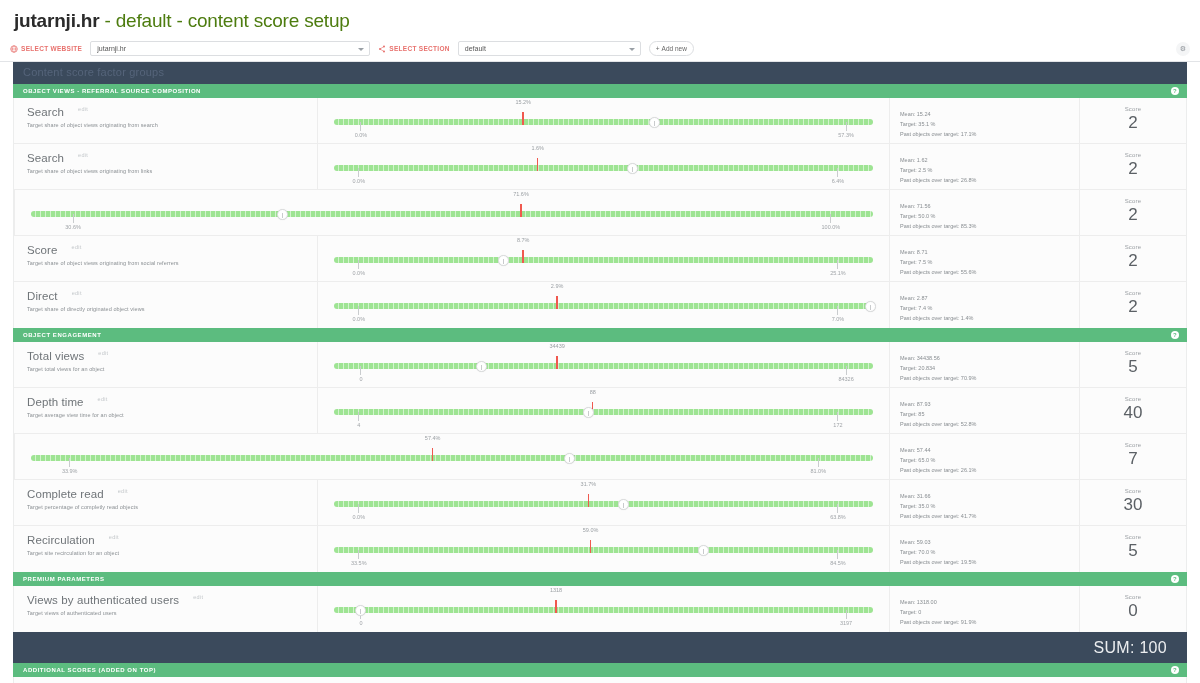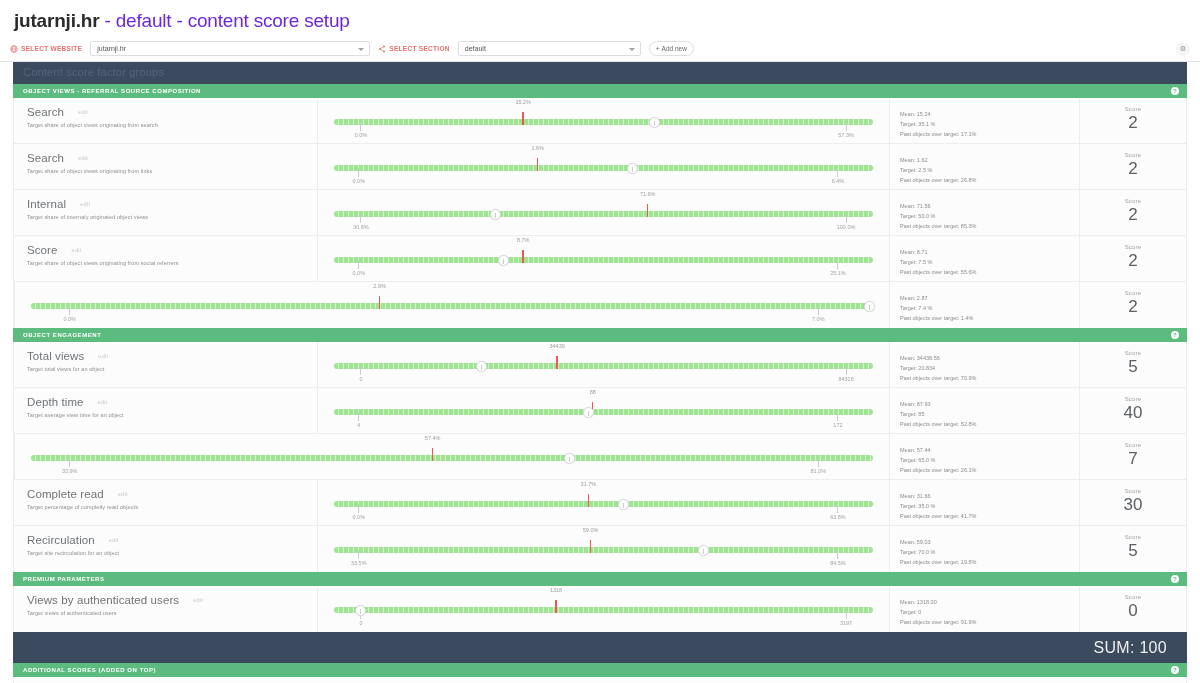--- a/index.html
+++ b/index.html
@@ -14,21 +14,21 @@
   
   .page-title {
     padding: 10px 14px 6px 14px;
     font-size: 19px;
     color: #5a5a5a;
     font-weight: 300;
     letter-spacing: -0.2px;
     white-space: nowrap;
   }
   .page-title .brand { font-weight: 700; color: #2b2b2b; }
-  .page-title .sep { color: #6d28d9; }
+  .page-title .sep { color: #4d7c0f; }
 
   
   .selector-bar {
     display: flex;
     align-items: center;
     gap: 8px;
     padding: 4px 10px 6px 10px;
     border-bottom: 1px solid #e2e4e7;
     height: 24px;
   }
@@ -114,21 +114,21 @@
   }
   .factor-row:last-child { border-bottom: none; }
 
   .fr-title {
     width: 303px;
     padding: 8px 0 0 13px;
     flex: 0 0 303px;
   }
   .fr-name {
     font-size: 11.5px; font-weight: 300; color: #6f7478;
-    display: flex; align-items: center; gap: 14px;
+    display: flex; align-items: flex-start; gap: 14px;
     letter-spacing: .1px;
   }
   .fr-edit { font-size: 5.5px; color: #c3c7ca; letter-spacing: .3px; }
   .fr-desc { font-size: 5.5px; color: #8a8f93; margin-top: 4px; letter-spacing: .1px; }
 
   .fr-slider {
     flex: 1 1 auto;
     position: relative;
     border-left: 1px solid #ededed;
     border-right: 1px solid #ededed;
@@ -330,27 +330,20 @@
             <div>Mean: 1.62</div>
             <div>Target: 2.5 %</div>
             <div>Past objects over target: 26.8%</div>
           </div>
           <div class="fr-score">
             <div class="score-label">Score</div>
             <div class="score-value">2</div>
           </div>
         </div>
         <div class="factor-row">
-          <div class="fr-title">
-            <div class="fr-name">
-              <span>Internal</span>
-              <span class="fr-edit">edit</span>
-            </div>
-            <div class="fr-desc">Target share of internaly originated object views</div>
-          </div>
           <div class="fr-slider">
             <div class="slider-wrap">
               <div class="mean-label" style="left:58.2%">71.6%</div>
               <div class="track">
                 <div class="mean-marker" style="left:58.2%"></div>
                 <div class="edge-tick" style="left:5%"></div>
                 <div class="edge-tick" style="left:95%"></div>
                 <div class="handle" style="left:29.9%"></div>
                 <div class="edge-label" style="left:5%">30.6%</div>
                 <div class="edge-label" style="left:95%">100.0%</div>
@@ -392,20 +385,27 @@
             <div>Mean: 8.71</div>
             <div>Target: 7.5 %</div>
             <div>Past objects over target: 55.6%</div>
           </div>
           <div class="fr-score">
             <div class="score-label">Score</div>
             <div class="score-value">2</div>
           </div>
         </div>
         <div class="factor-row">
+          <div class="fr-title">
+            <div class="fr-name">
+              <span>Direct</span>
+              <span class="fr-edit">edit</span>
+            </div>
+            <div class="fr-desc">Target share of directly originated object views</div>
+          </div>
           <div class="fr-slider">
             <div class="slider-wrap">
               <div class="mean-label" style="left:41.4%">2.9%</div>
               <div class="track">
                 <div class="mean-marker" style="left:41.4%"></div>
                 <div class="edge-tick" style="left:4.6%"></div>
                 <div class="edge-tick" style="left:93.5%"></div>
                 <div class="handle" style="left:99.6%"></div>
                 <div class="edge-label" style="left:4.6%">0.0%</div>
                 <div class="edge-label" style="left:93.5%">7.0%</div>

